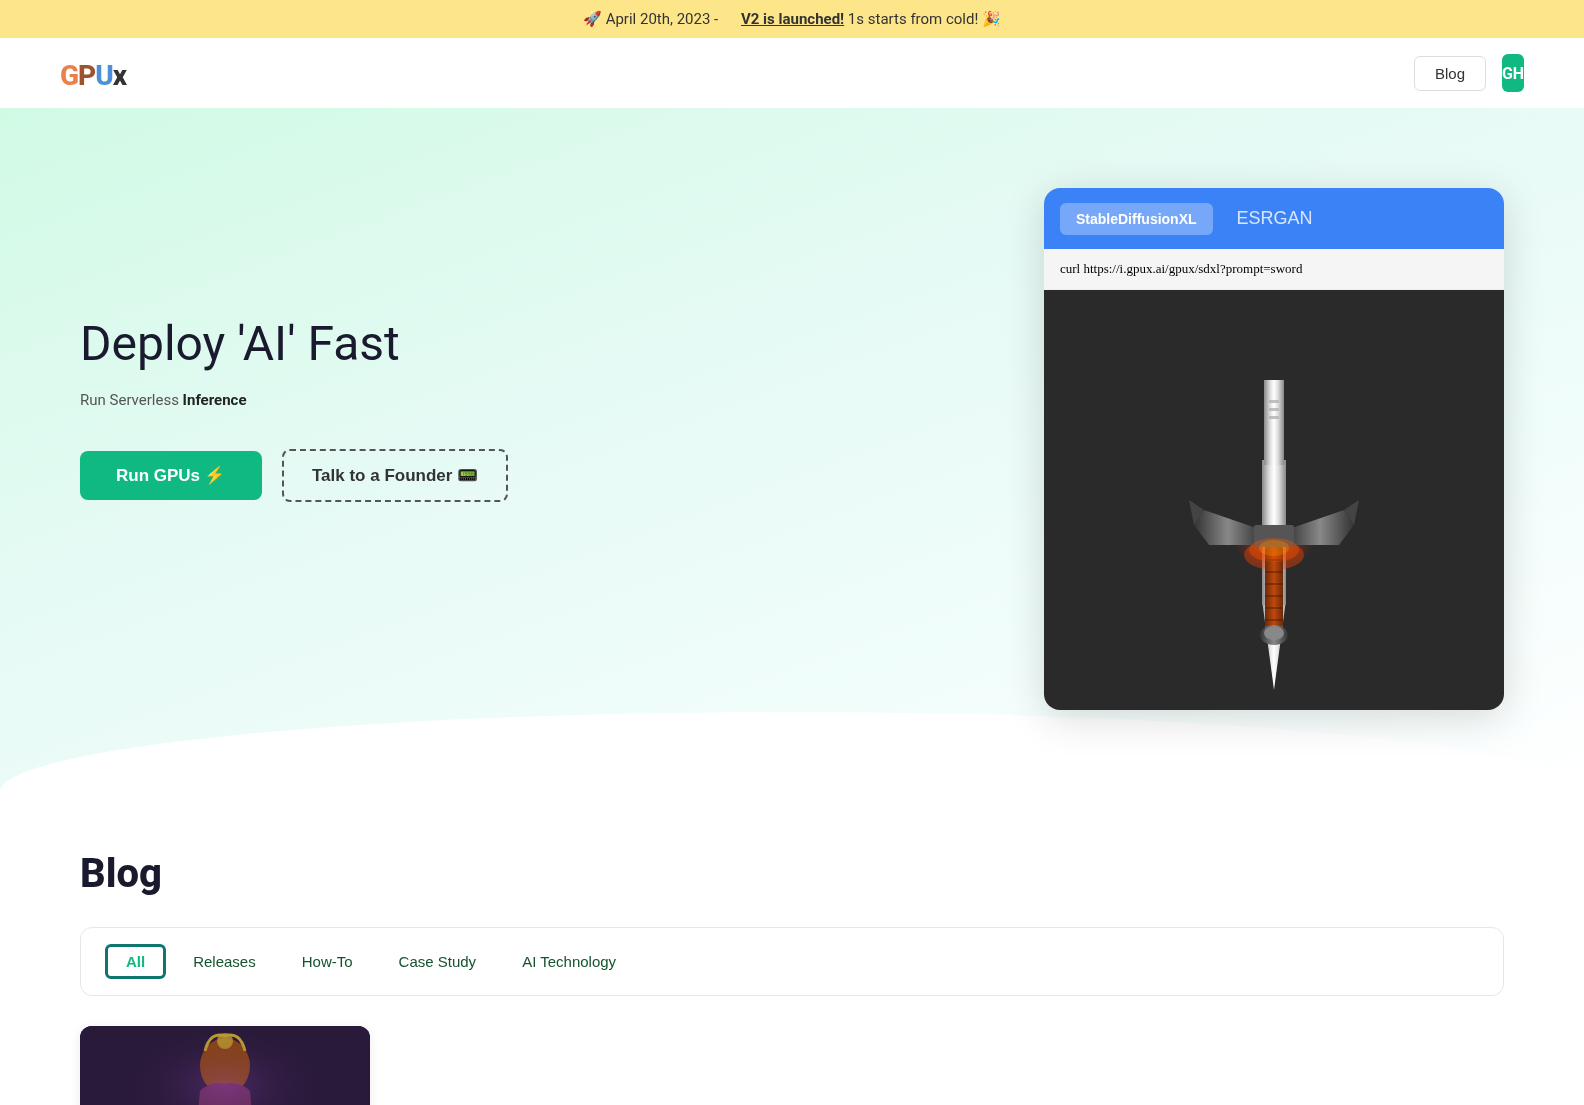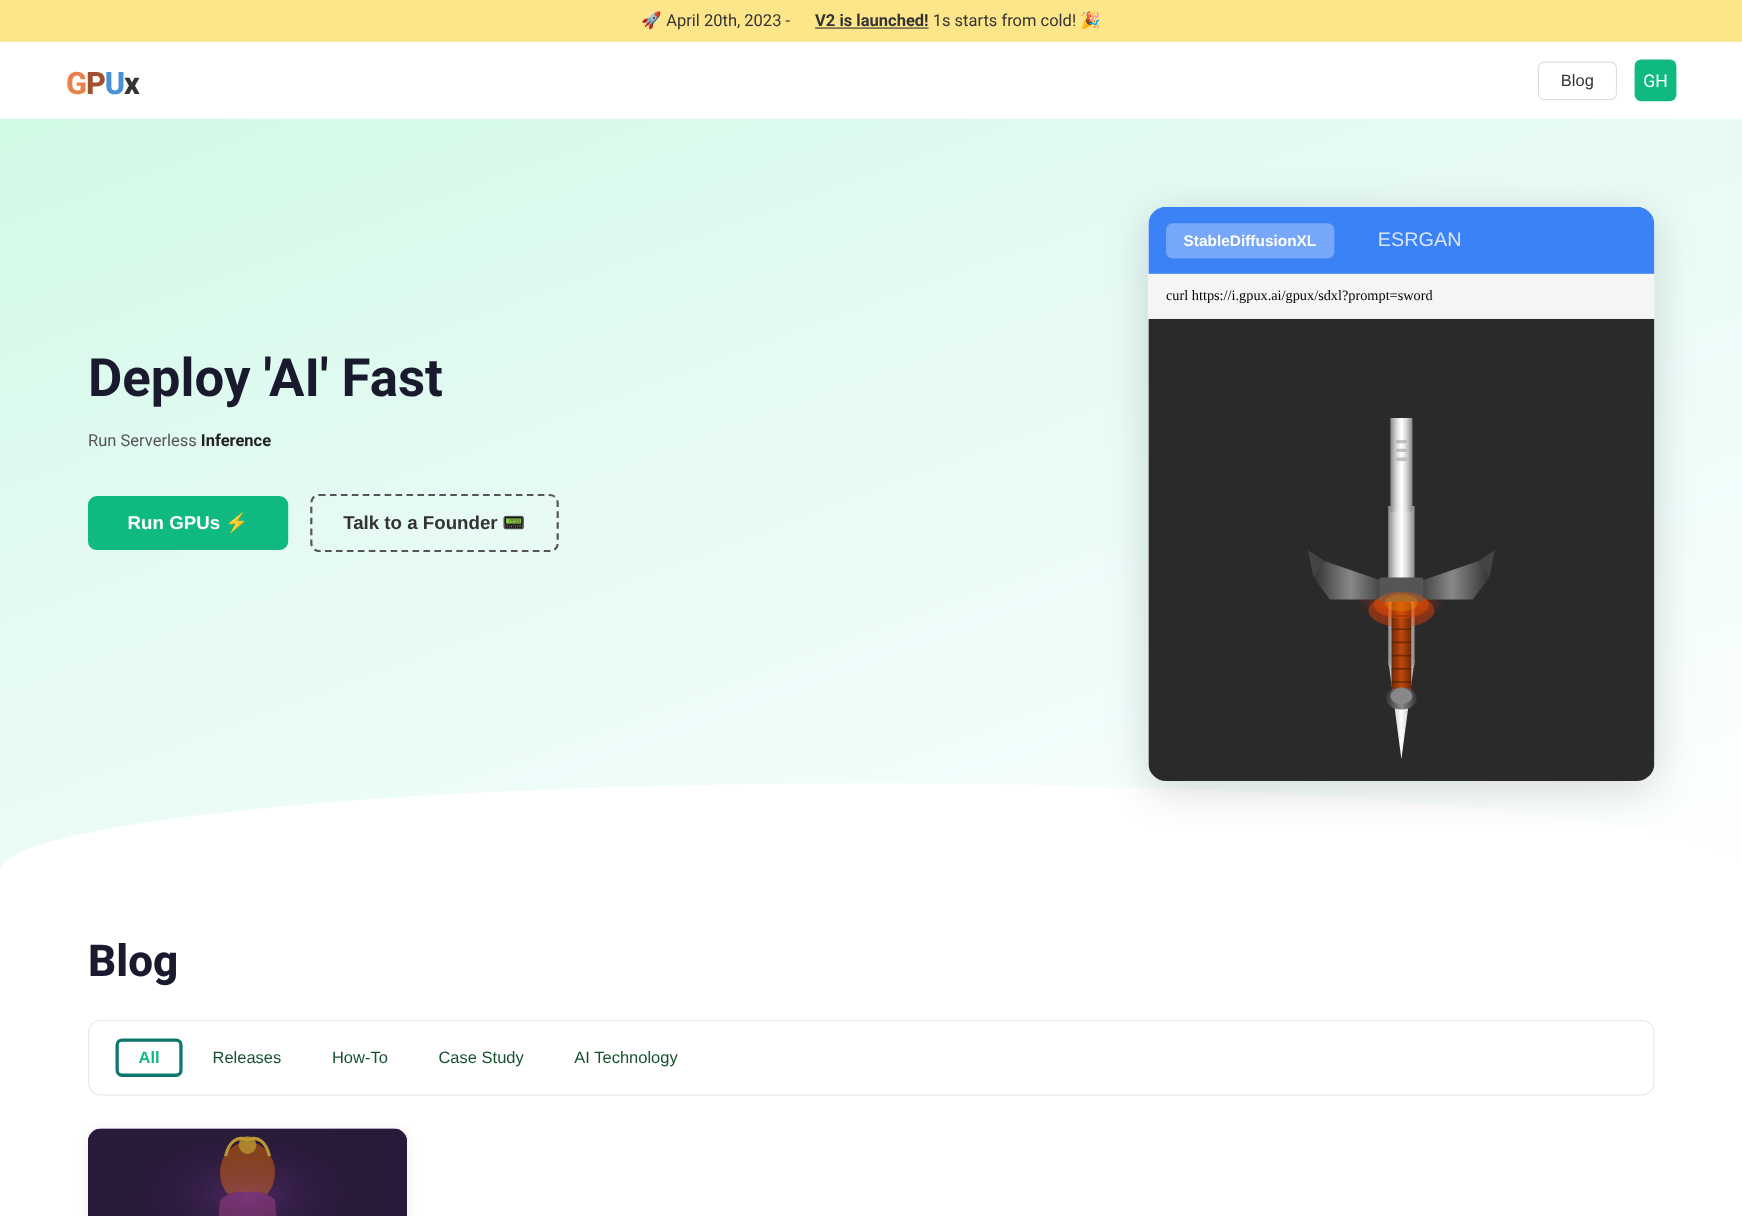--- a/index.html
+++ b/index.html
@@ -47,30 +47,30 @@
     #blog-nav-btn {
       background: #fff;
       border: 1px solid #ddd;
       border-radius: 6px;
       padding: 8px 20px;
       font-size: 15px;
       cursor: pointer;
       color: #333;
     }
     #user-avatar {
-      width: 38px;
+      width: 22px;
       height: 38px;
       background: #10b981;
       border-radius: 6px;
       display: flex;
       align-items: center;
       justify-content: center;
       color: #fff;
       font-size: 16px;
-      font-weight: normal;
+      font-weight: bold;
       cursor: pointer;
     }
 
     
     #hero {
       background: linear-gradient(160deg, #d1fae5 0%, #e6faf5 40%, #f0fdfb 70%, #fff 100%);
       padding: 60px 80px 80px;
       position: relative;
       display: flex;
       align-items: flex-start;
@@ -90,21 +90,21 @@
       border-radius: 50% 50% 0 0 / 100% 100% 0 0;
     }
 
     #hero-left {
       padding-top: 150px;
       max-width: 500px;
       z-index: 1;
     }
     #hero-title {
       font-size: 48px;
-      font-weight: 700;
+      font-weight: 400;
       color: #1a1a2e;
       margin-bottom: 20px;
       line-height: 1.1;
     }
     #hero-subtitle {
       font-size: 15px;
       color: #555;
       margin-bottom: 40px;
     }
     #hero-subtitle strong {
@@ -151,21 +151,21 @@
       width: 460px;
       overflow: hidden;
       z-index: 2;
       margin-top: 20px;
     }
     #demo-tabs {
       background: #3b82f6;
       display: flex;
       align-items: center;
       padding: 12px 16px;
-      gap: 24px;
+      gap: 8px;
     }
     #tab-sdxl {
       background: rgba(255,255,255,0.3);
       color: #fff;
       border: none;
       border-radius: 6px;
       padding: 8px 16px;
       font-size: 14px;
       font-weight: 600;
       cursor: pointer;

